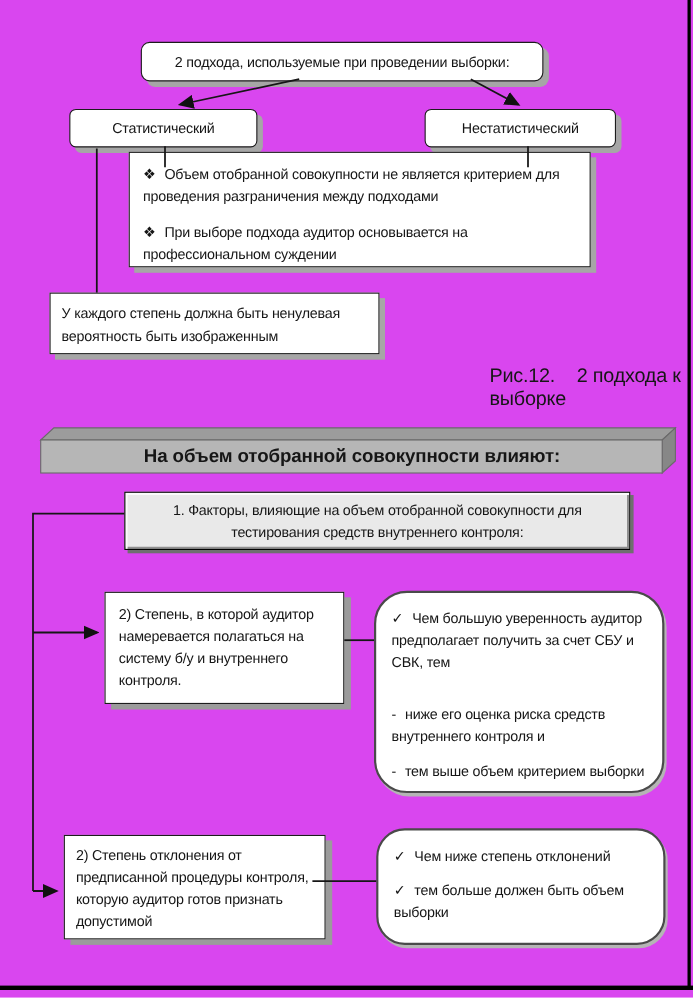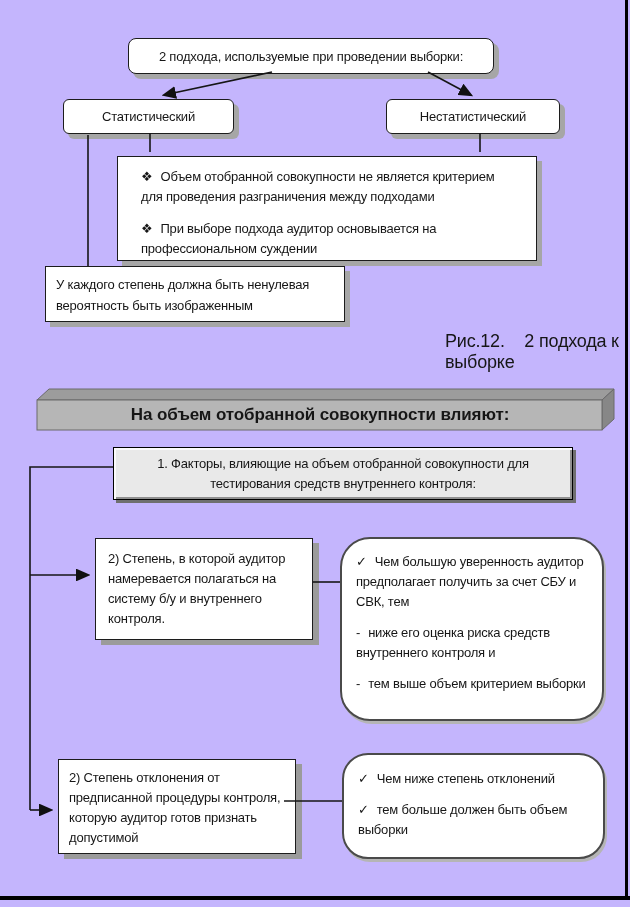--- a/index.html
+++ b/index.html
@@ -1,18 +1,18 @@
 <!DOCTYPE html>
 <html><head>
 <meta charset="utf-8">
 <title>Diagram</title>
 <style>
   html,body{margin:0;padding:0;background:#ffffff;}
   #canvas{
-    position:relative;width:630px;height:907px;background:#c4b5fd;overflow:hidden;
+    position:relative;width:630px;height:907px;background:#d946ef;overflow:hidden;
     font-family:"Liberation Sans","DejaVu Sans",sans-serif;color:#161616;
     font-size:13px;letter-spacing:-0.2px;
   }
   .abs{position:absolute;}
   
   .wbox{background:#ffffff;border:1.5px solid #1c1c1c;box-shadow:5px 5px 0 #a6a6a6;}
   .round{border-radius:8px;}
   .center{display:flex;align-items:center;justify-content:center;text-align:center;}
   
   .bubble{background:#ffffff;border:2px solid #4a4a4a;box-shadow:2px 3px 0 #b5b5b5;}
@@ -41,21 +41,21 @@
   </div>
 
   <div class="abs wbox center" style="left:63px;top:99px;width:169px;height:33px;border-radius:6px;">
     <span>Статистический</span>
   </div>
 
   <div class="abs wbox center" style="left:386px;top:99px;width:172px;height:33px;border-radius:6px;">
     <span>Нестатистический</span>
   </div>
 
-  <div class="abs wbox" style="left:117px;top:156px;width:420px;height:105px;padding:10px 23px;box-sizing:border-box;line-height:21px;">
+  <div class="abs wbox" style="left:117px;top:138px;width:420px;height:105px;padding:10px 12px;box-sizing:border-box;line-height:21px;">
     <div class="item" style="margin-bottom:12px;">
       <span class="glyph">❖</span><span>Объем отобранной совокупности не является критерием для проведения разграничения между подходами</span>
     </div>
     <div class="item">
       <span class="glyph">❖</span><span>При выборе подхода аудитор основывается на профессиональном суждении</span>
     </div>
   </div>
 
   <div class="abs wbox" style="left:45px;top:266px;width:300px;height:56px;padding:7px 10px;box-sizing:border-box;line-height:21px;">
     <span>У каждого степень должна быть ненулевая вероятность быть изображенным</span>
@@ -82,21 +82,21 @@
 
   <div class="abs wbox" style="left:95px;top:538px;width:218px;height:102px;padding:10px 12px;box-sizing:border-box;line-height:20px;box-shadow:6px 5px 0 #9b9b9b;">
     <span>2) Степень, в которой аудитор намеревается полагаться на систему б/у и внутреннего контроля.</span>
   </div>
 
   <div class="abs wbox" style="left:58px;top:759px;width:238px;height:95px;padding:8px 10px;box-sizing:border-box;line-height:20px;box-shadow:6px 5px 0 #9b9b9b;">
     <span>2) Степень отклонения от предписанной процедуры контроля, которую аудитор готов признать допустимой</span>
   </div>
 
   <div class="abs bubble" style="left:340px;top:537px;width:264px;height:184px;border-radius:30px;padding:13px 14px;box-sizing:border-box;line-height:19.5px;">
-    <div class="item" style="margin-bottom:11px;">
+    <div class="item" style="margin-bottom:28px;">
       <span class="glyph">✓</span><span>Чем большую уверенность аудитор предполагает получить за счет СБУ и СВК, тем</span>
     </div>
     <div class="item" style="margin-bottom:11px;">
       <span class="glyph">-</span><span>ниже его оценка риска средств внутреннего контроля и</span>
     </div>
     <div class="item">
       <span class="glyph">-</span><span>тем выше объем критерием выборки</span>
     </div>
   </div>
 

